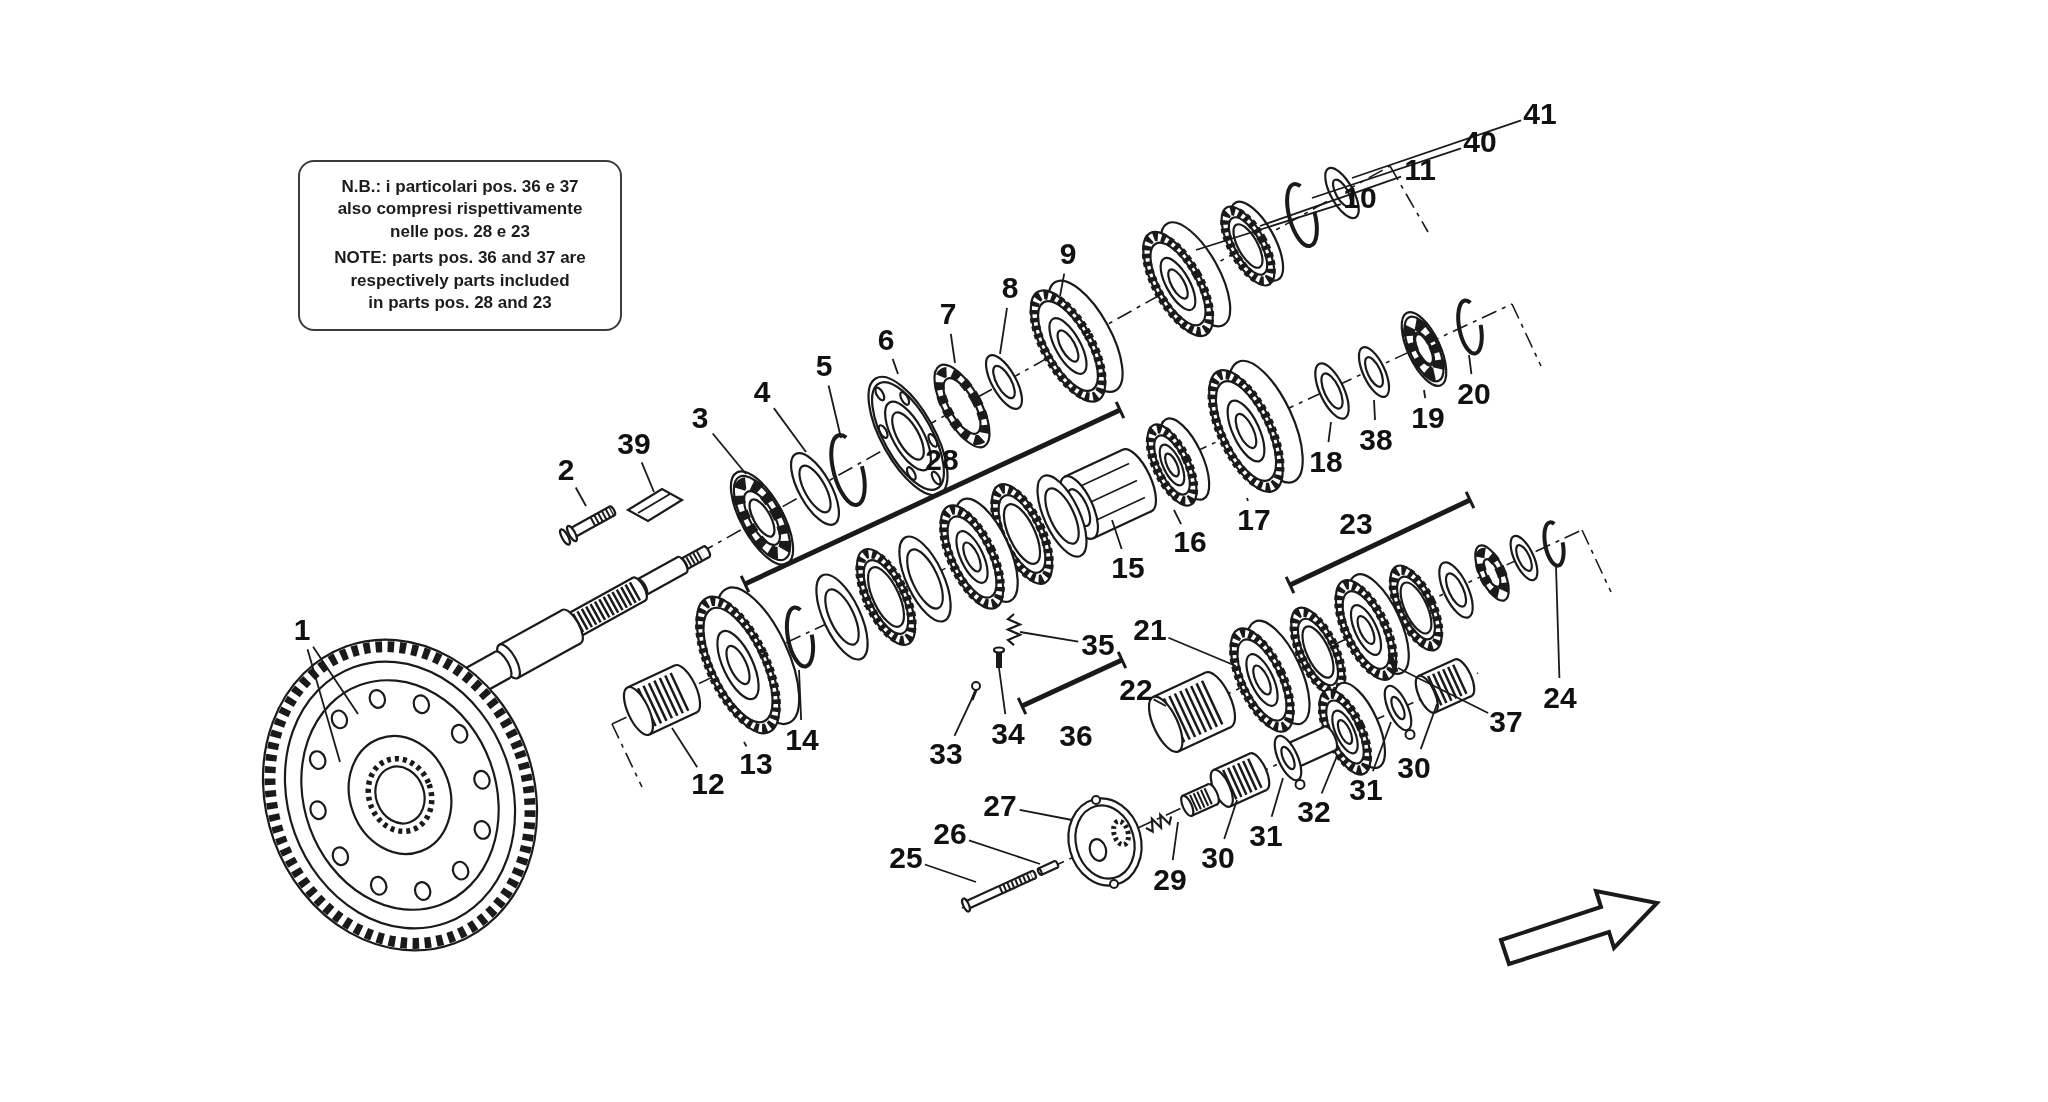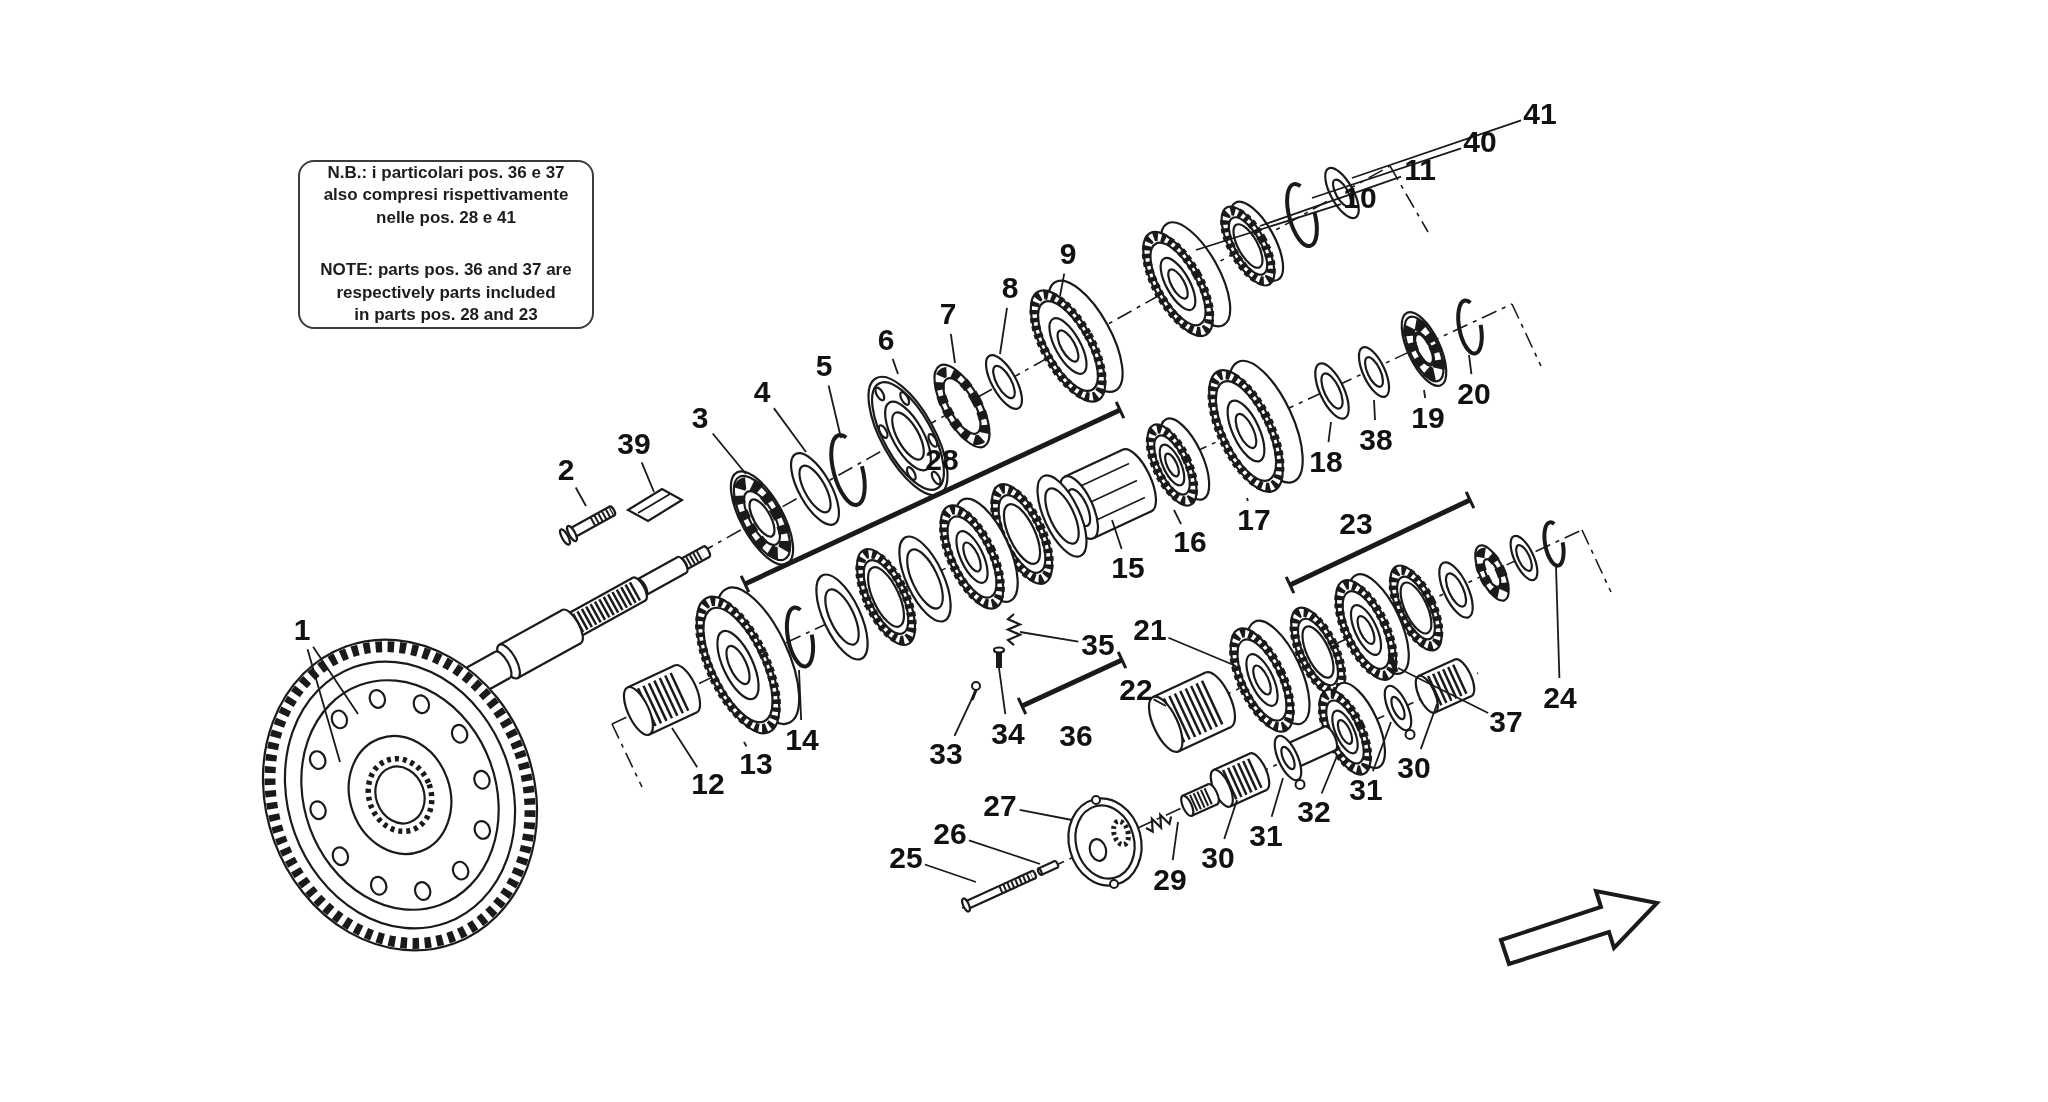--- a/index.html
+++ b/index.html
@@ -1,23 +1,23 @@
 <!DOCTYPE html>
 <html><head>
 <meta charset="utf-8">
 <style>
   html,body{margin:0;padding:0;background:#ffffff;}
   .stage{position:relative;width:2048px;height:1102px;background:#fff;overflow:hidden;
          font-family:"Liberation Sans",sans-serif;}
   .stage svg{position:absolute;left:0;top:0;}
   .note-box{position:absolute;left:298px;top:160px;width:292px;background:#fff;
-            border:2px solid #3c3c3c;border-radius:16px;
+            border:2px solid #3c3c3c;border-radius:16px;padding:14px;
             text-align:center;color:#1c1c1c;font-weight:bold;font-size:17px;line-height:1.32;}
   .note-box p{margin:0;}
-  .note-box p + p{margin-top:30px;}
+  .note-box p + p{margin-top:4px;}
   #layer-callouts text{font-family:"Liberation Sans",sans-serif;font-weight:bold;fill:#111;}
 </style>
 </head>
 <body>
 
 <div class="stage">
   <svg id="diagram-svg" width="2048" height="1102" viewBox="0 0 2048 1102">
     <g id="layer-centerlines">
         <line x1="336" y1="757" x2="1390" y2="166" stroke="#1a1a1a" stroke-width="1.6" stroke-dasharray="16 6 4 6"></line>
         <line x1="1390" y1="166" x2="1428" y2="232" stroke="#1a1a1a" stroke-width="1.6" stroke-dasharray="16 6 4 6"></line>
@@ -392,21 +392,21 @@
         <text x="1366" y="800" text-anchor="middle" font-size="30">31</text>
         <text x="1414" y="778" text-anchor="middle" font-size="30">30</text>
       </g>
     <polygon points="1501,940 1601,907 1596,891 1657,903 1614,948 1609,932 1509,964" fill="#ffffff" stroke="#1a1a1a" stroke-width="4" stroke-linejoin="miter"></polygon>
   </svg>
 
   <div class="note-box">
     <p>
       <span>N.B.: i particolari pos. 36 e 37</span><br>
       <span>also compresi rispettivamente</span><br>
-      <span>nelle pos. 28 e 41</span>
+      <span>nelle pos. 28 e 23</span>
     </p>
     <p>
       <span>NOTE: parts pos. 36 and 37 are</span><br>
       <span>respectively parts included</span><br>
       <span>in parts pos. 28 and 23</span>
     </p>
   </div>
 </div>
 
 </body></html>

